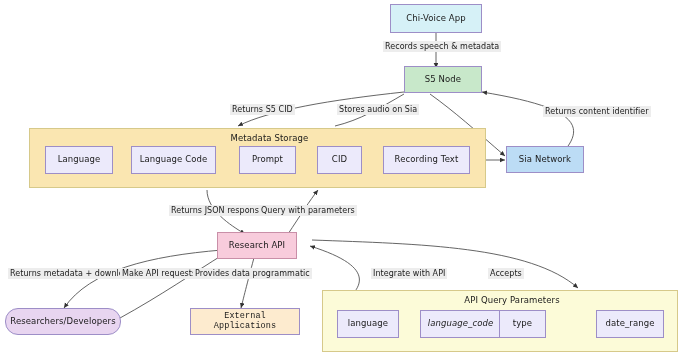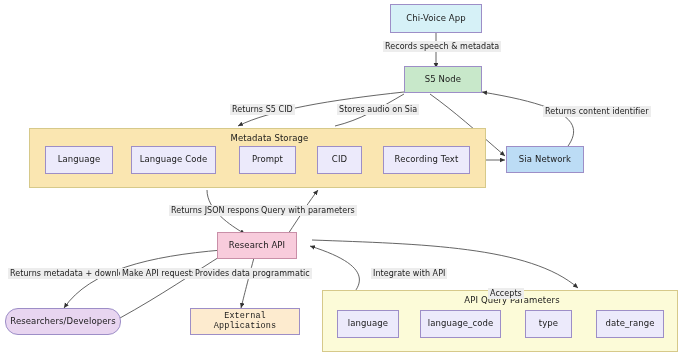--- a/index.html
+++ b/index.html
@@ -144,24 +144,24 @@
   <div class="node" style="left:383px; top:146px; width:87px; height:28px; background:#eceafb;">
     <span>Recording Text</span>
   </div>
 
   <div class="group" style="left:322px; top:290px; width:356px; height:62px; background:#fcfbd8;">
     <div class="group-label">API Query Parameters</div>
   </div>
   <div class="node" style="left:337px; top:310px; width:62px; height:28px; background:#eceafb;">
     <span>language</span>
   </div>
-  <div class="node" style="left:420px; top:310px; width:81px; height:28px; background:#eceafb;">
+  <div class="node" style="left:420px; top:310px; width:81px; height:28px; background:#eceafb;font-style:italic;">
     <span>language_code</span>
   </div>
-  <div class="node" style="left:525px; top:310px; width:47px; height:28px; background:#eceafb;">
+  <div class="node" style="left:499px; top:310px; width:47px; height:28px; background:#eceafb;">
     <span>type</span>
   </div>
   <div class="node" style="left:596px; top:310px; width:68px; height:28px; background:#eceafb;">
     <span>date_range</span>
   </div>
 
   <div class="edge-label" style="left:383px; top:41px;">Records speech &amp; metadata</div>
 
   <div class="edge-label" style="left:230px; top:104px;">Returns S5 CID</div>
 
@@ -174,15 +174,15 @@
   <div class="edge-label" style="left:259px; top:205px;">Query with parameters</div>
 
   <div class="edge-label" style="left:8px; top:268px;">Returns metadata + downlo</div>
 
   <div class="edge-label" style="left:120px; top:268px;">Make API requests</div>
 
   <div class="edge-label" style="left:193px; top:268px;">Provides data programmatic</div>
 
   <div class="edge-label" style="left:371px; top:268px;">Integrate with API</div>
 
-  <div class="edge-label" style="left:488px; top:268px;margin-top:20px;">Accepts</div>
+  <div class="edge-label" style="left:488px; top:268px;">Accepts</div>
 
 </div>
 
 </body></html>

